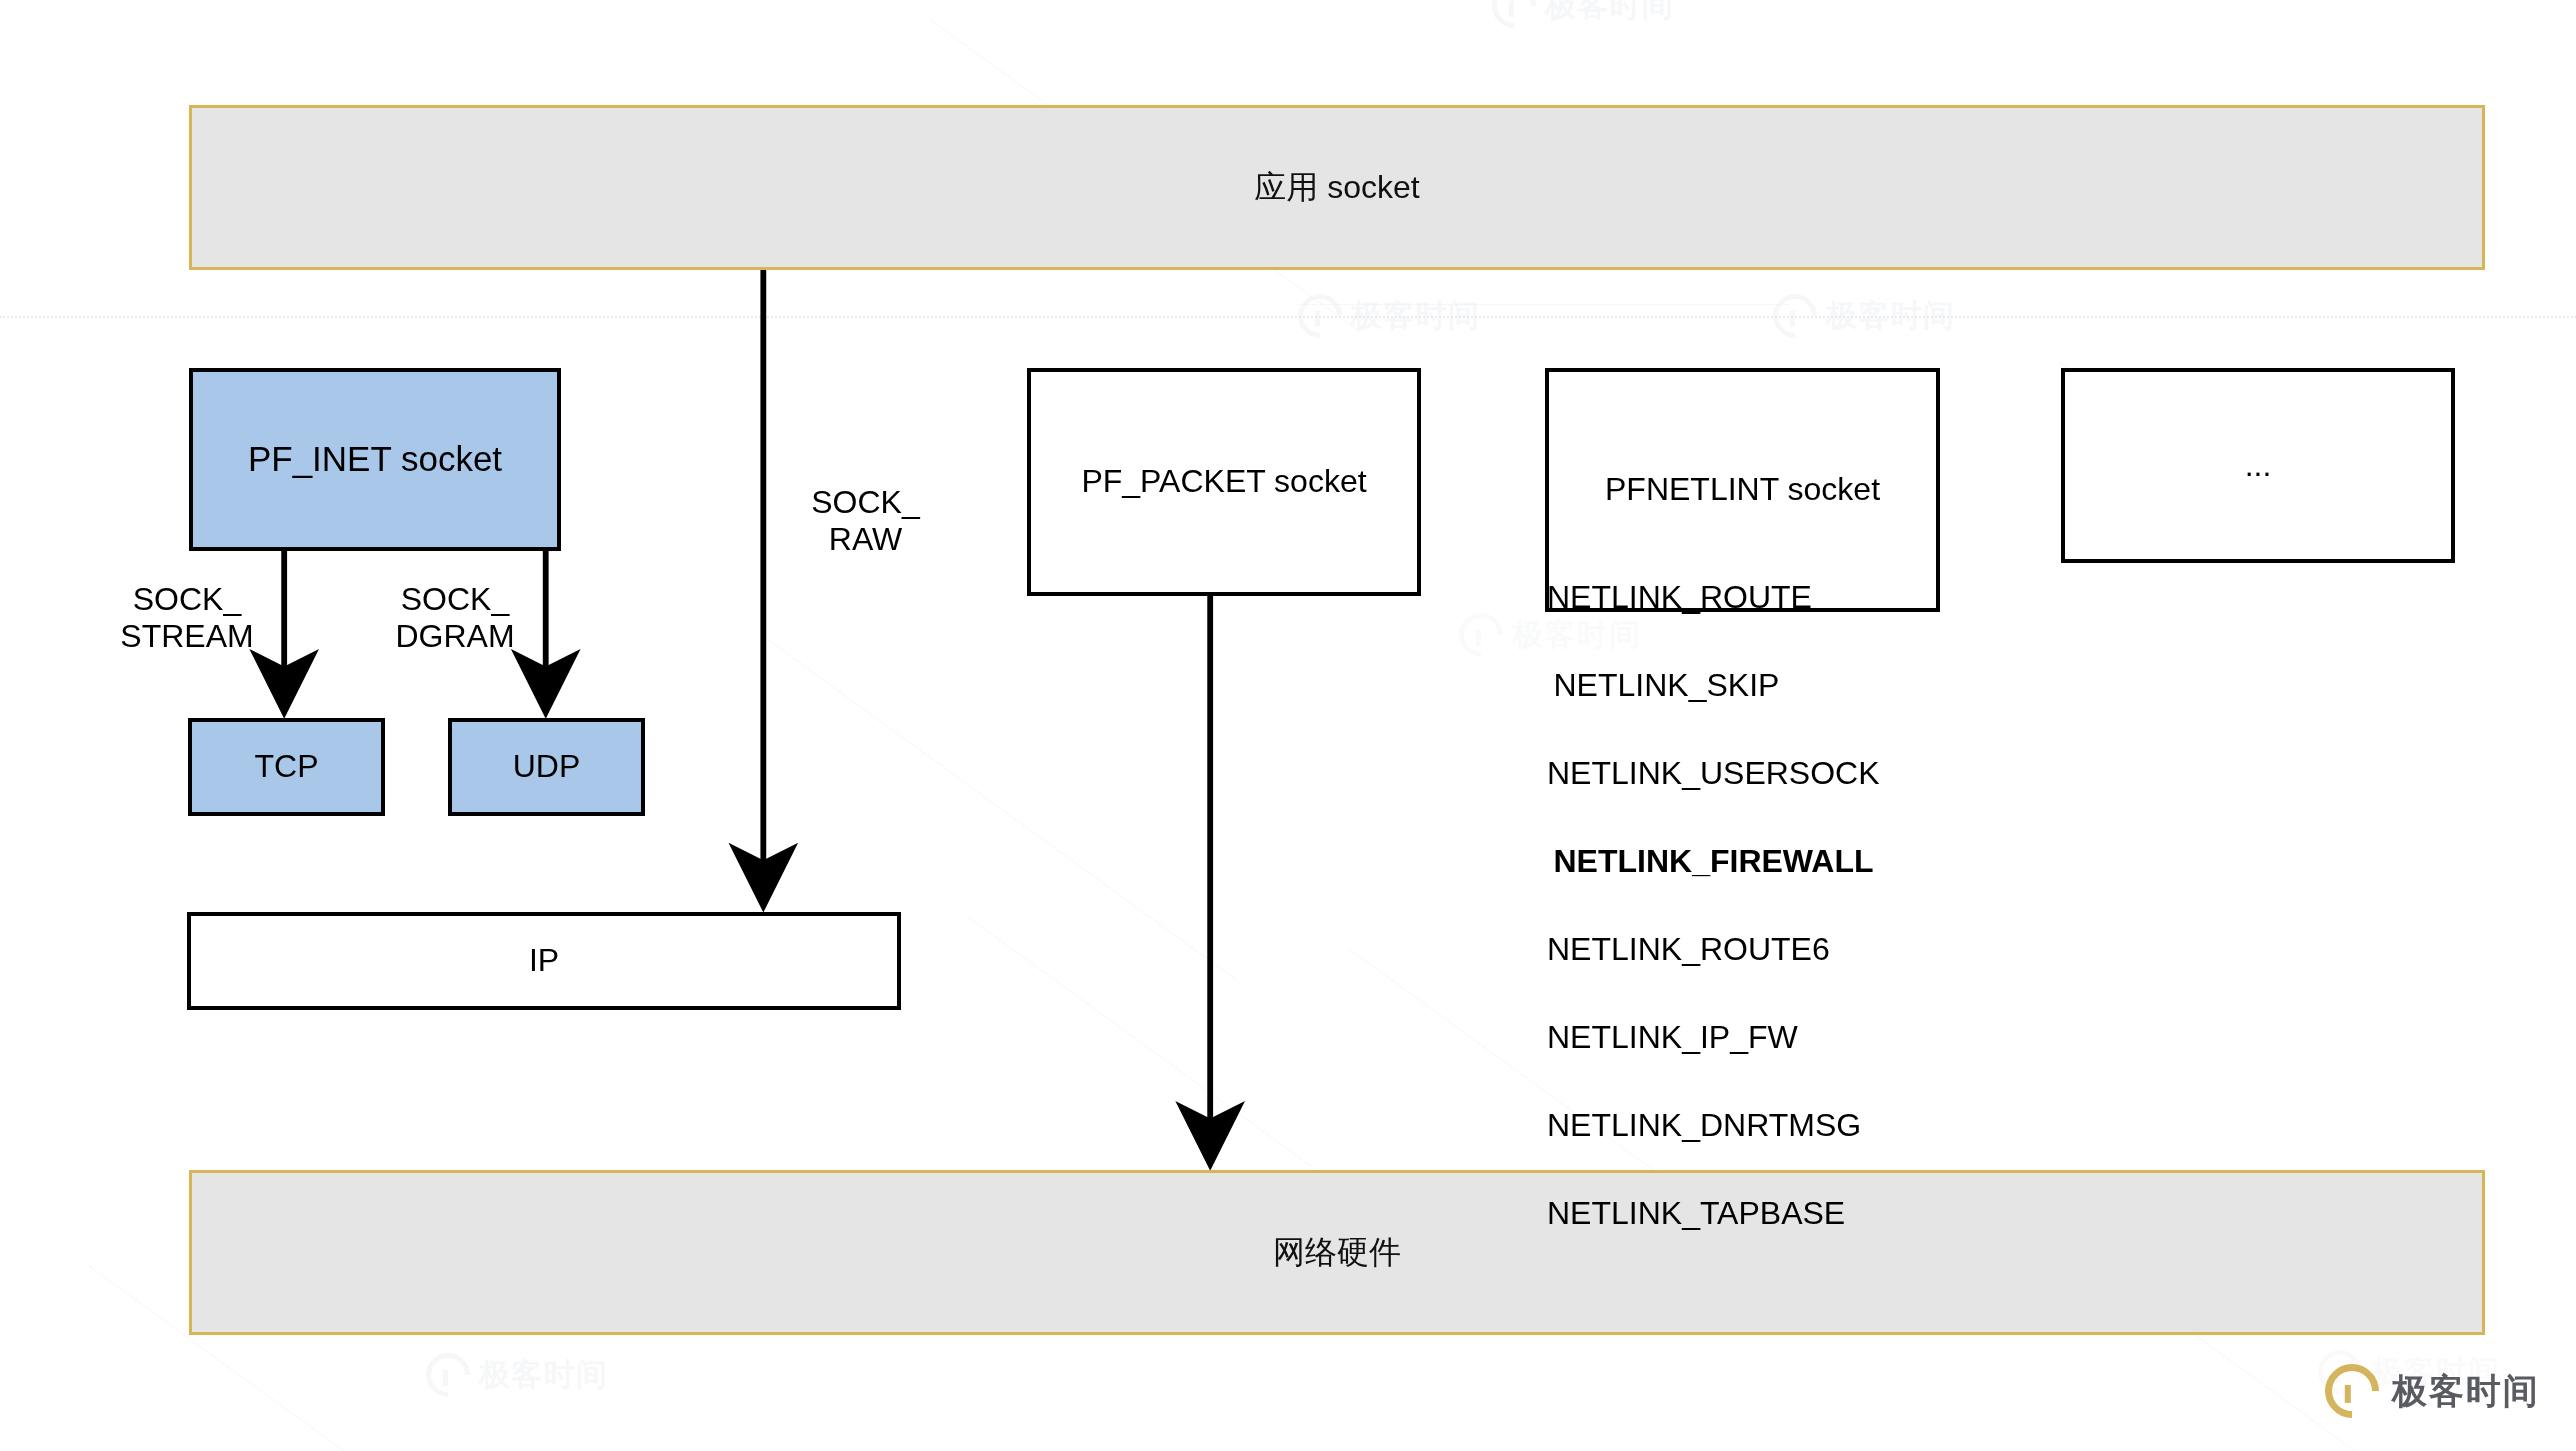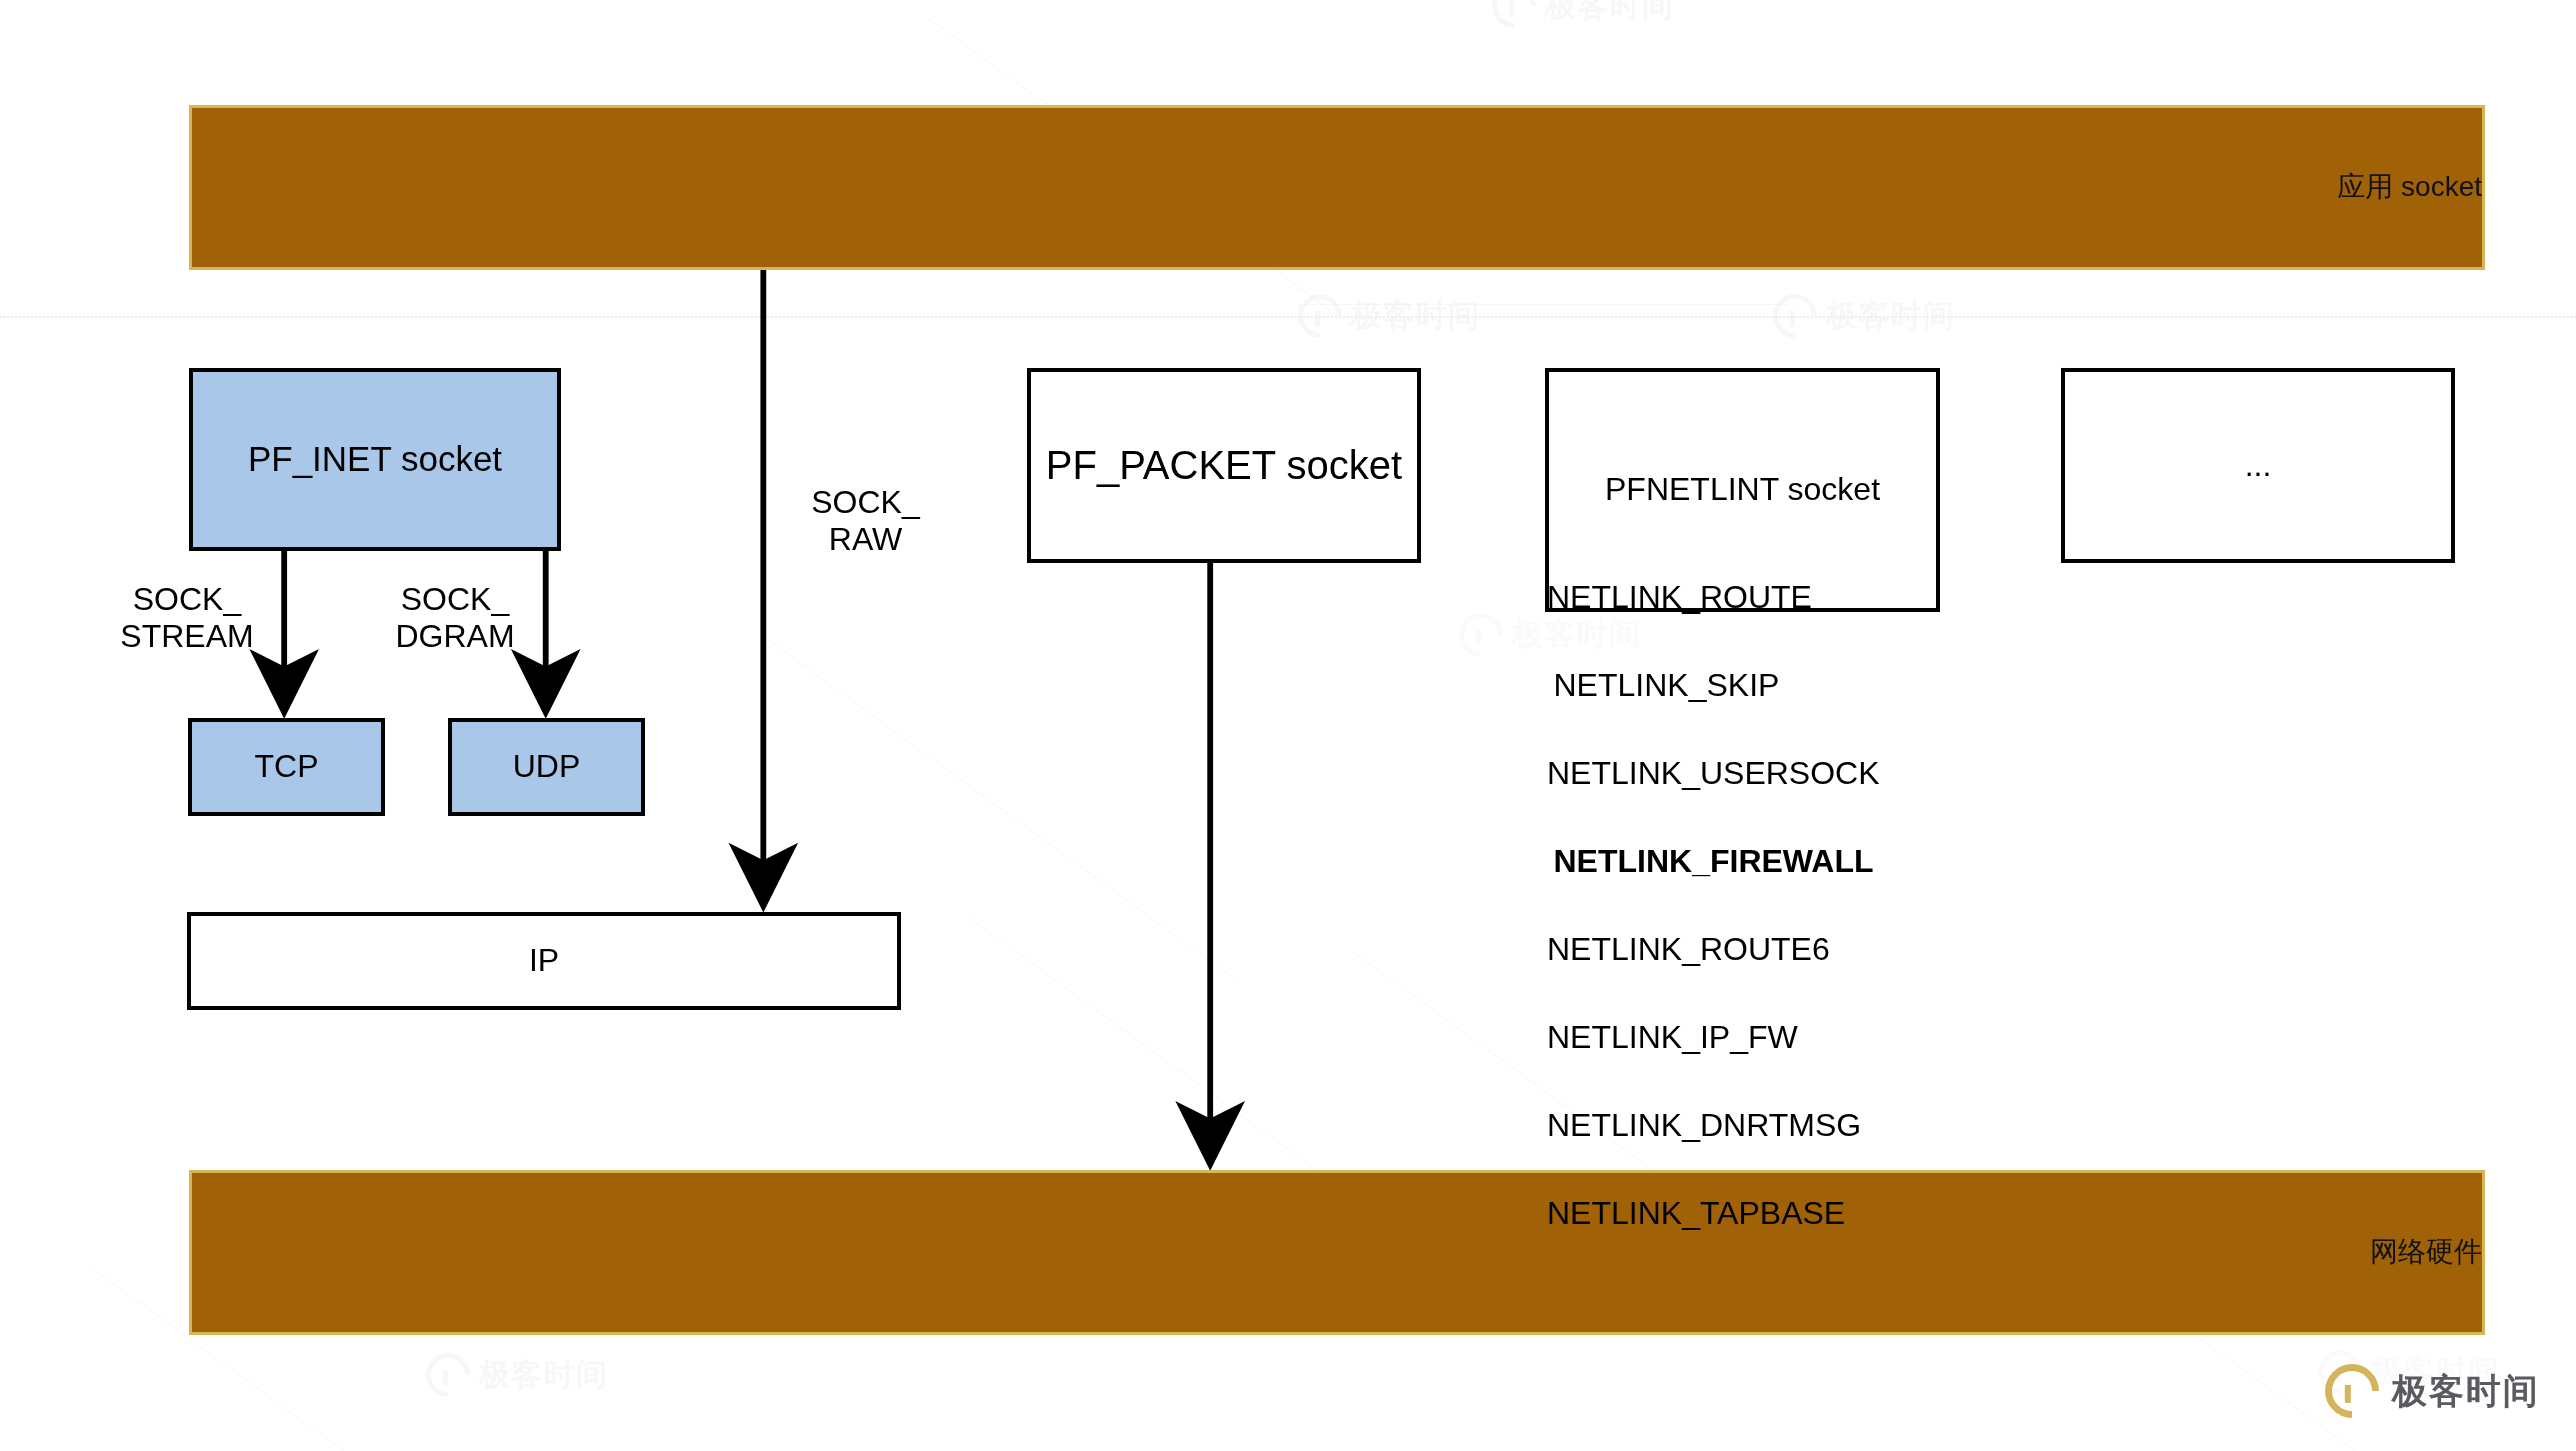--- a/index.html
+++ b/index.html
@@ -81,25 +81,24 @@
     position: absolute;
     box-sizing: border-box;
     display: flex;
     align-items: center;
     justify-content: center;
     text-align: center;
     z-index: 4;
     line-height: 1.22;
   }
   .box-yellow {
-    background: #a16207;
+    background: #e5e5e5;
     border: 3.9px solid #d6b656;
-    font-size: 28px;
+    font-size: 32px;
     color: #111111;
-    justify-content: flex-end;
   }
   .box-blue {
     background: #a9c7e8;
     border: 4.5px solid #000000;
     color: #000000;
   }
   .box-white {
     background: #ffffff;
     border: 4.5px solid #000000;
     color: #000000;
@@ -250,21 +249,21 @@
     <span>UDP</span>
   </div>
 
   <div class="flabel" style="left:775px; top:484px; width:181px; font-size:32px;">SOCK_
 RAW</div>
 
   <div class="box box-white" style="left:187px; top:912px; width:714px; height:98px; font-size:32px;">
     <span>IP</span>
   </div>
 
-  <div class="box box-white" style="left:1027px; top:368px; width:394px; height:195px; font-size:40px;">
+  <div class="box box-white" style="left:1027px; top:368px; width:394px; height:228px; font-size:32px;">
     <span>PF_PACKET
 socket</span>
   </div>
 
   <div class="box box-white" style="left:1545px; top:368px; width:395px; height:244px; font-size:32px;">
     <span>PFNETLINT
 socket</span>
   </div>
 
   <div class="box box-white" style="left:2061px; top:368px; width:394px; height:195px; font-size:32px;">

